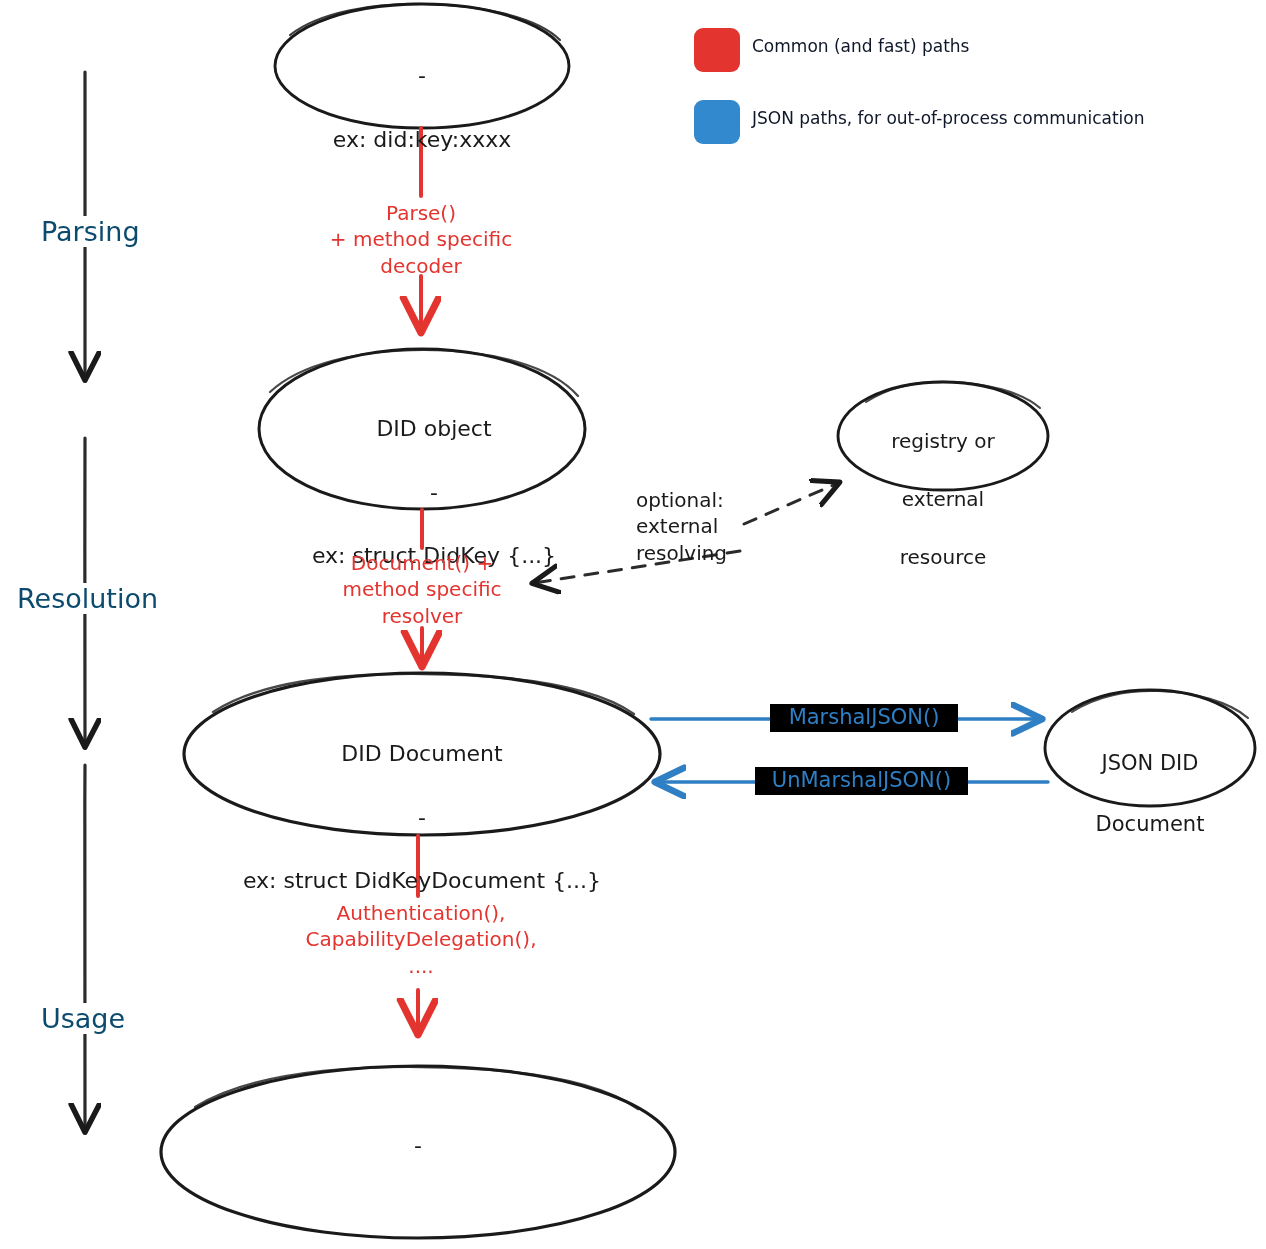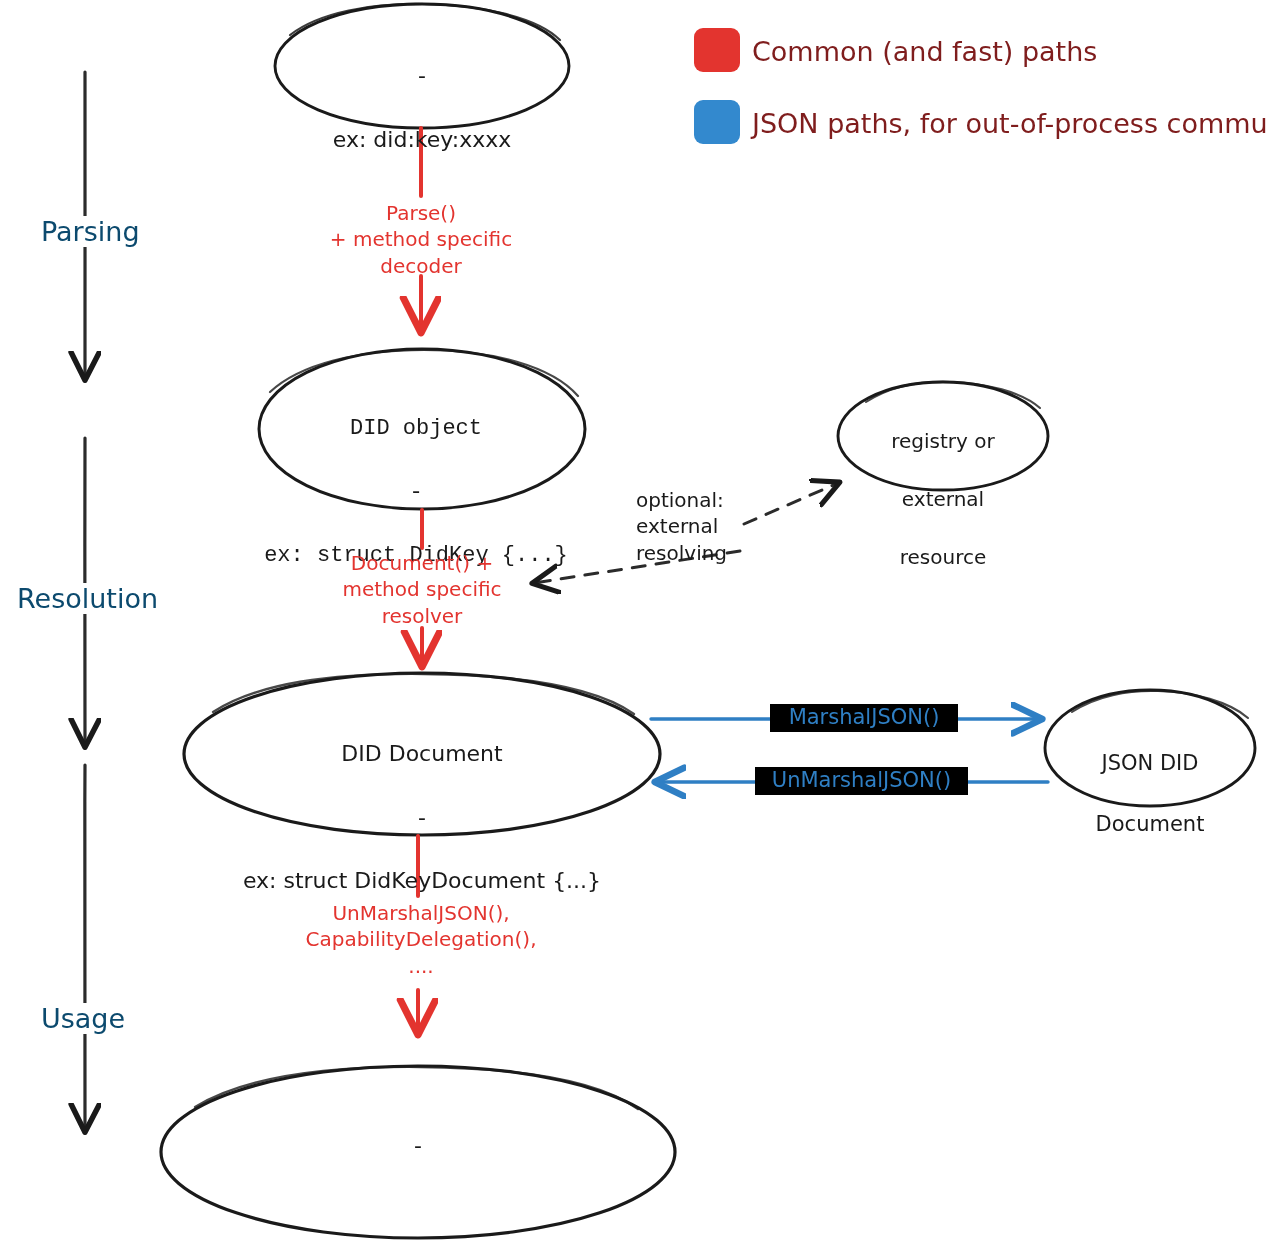--- a/index.html
+++ b/index.html
@@ -55,22 +55,22 @@
     white-space: nowrap;
   }
   .legend-swatch {
     position: absolute;
     width: 46px;
     height: 44px;
     border-radius: 9px;
   }
   .legend-text {
     position: absolute;
-    color: #7f1d1d;
-    font-size: 27px;
+    color: #0f172a;
+    font-size: 17px;
     font-family: "DejaVu Sans", sans-serif;
     white-space: nowrap;
   }
   .t1 { font-size: 22px; }
   .t2 { font-size: 21px; }
   .sm { font-size: 20px; }
 </style>
 </head>
 <body>
 
@@ -167,21 +167,21 @@
 
   <div class="phase-label" style="left:38px; top:216px;">Parsing</div>
   <div class="phase-label" style="left:14px; top:583px;">Resolution</div>
   <div class="phase-label" style="left:38px; top:1003px;">Usage</div>
 
   <div class="node-label t1" style="left:272px; top:28px; width:300px;">
     <div>-</div>
     <div>ex: did:key:xxxx</div>
   </div>
 
-  <div class="node-label t1" style="left:256px; top:381px; width:320px;font-family:Liberation Mono, monospace;">
+  <div class="node-label t1" style="left:274px; top:381px; width:320px;">
     <div>DID object</div>
     <div>-</div>
     <div>ex: struct DidKey {...}</div>
   </div>
 
   <div class="node-label sm" style="left:853px; top:398px; width:180px;">
     <div>registry or</div>
     <div>external</div>
     <div>resource</div>
   </div>
@@ -211,17 +211,17 @@
 resolver</div>
 
   <div class="edge-label dark-label sm" style="left:636px; top:487px; width:108px; text-align:left;">optional:
 external
 resolving</div>
 
   <div class="edge-label blue-label t2" style="left:770px; top:704px; width:180px;">MarshalJSON()</div>
 
   <div class="edge-label blue-label t2" style="left:755px; top:767px; width:205px;">UnMarshalJSON()</div>
 
-  <div class="edge-label red-label sm" style="left:288px; top:900px; width:266px;">UnMarshalJSON(),
+  <div class="edge-label red-label sm" style="left:288px; top:900px; width:266px;">Authentication(),
 CapabilityDelegation(),
 ....</div>
 
 </div>
 
 </body></html>

